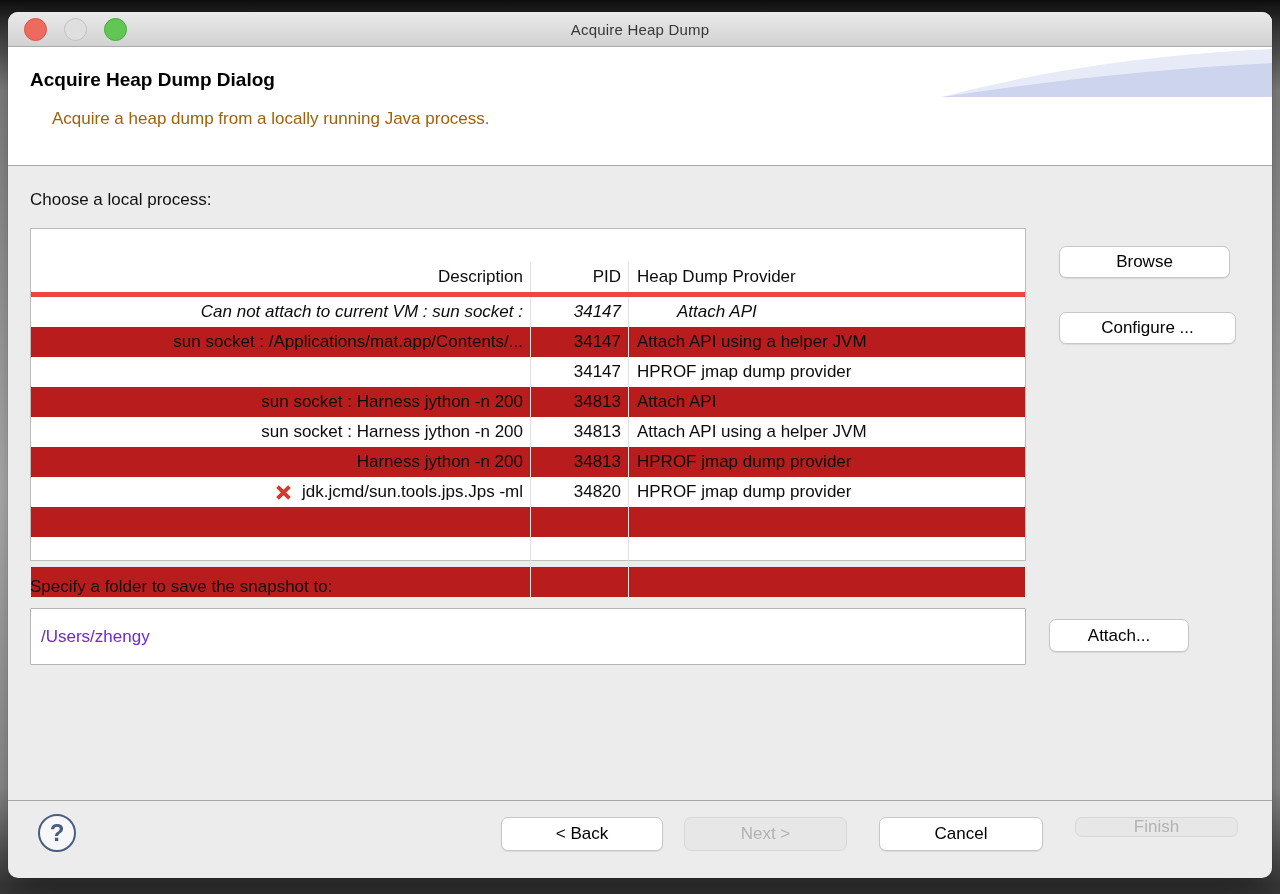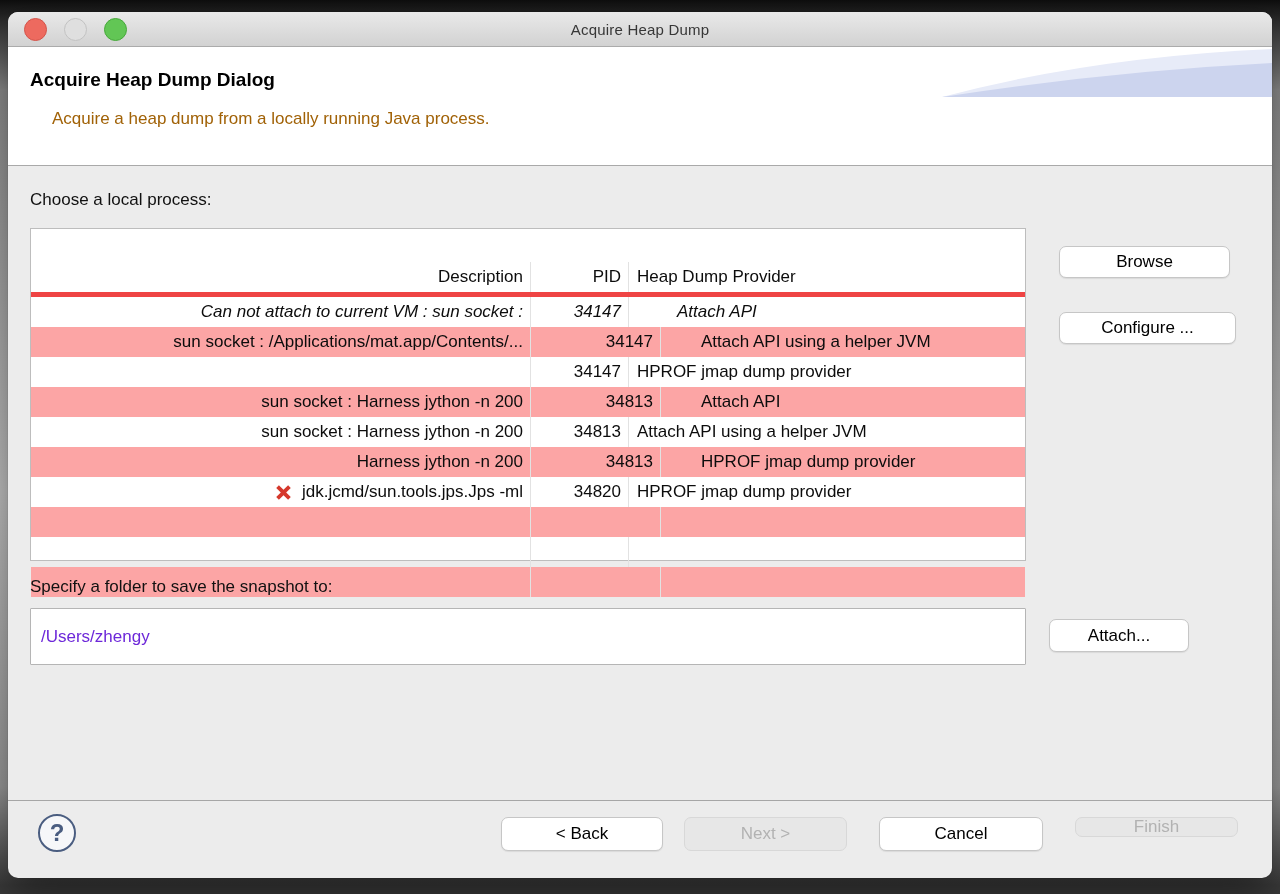--- a/index.html
+++ b/index.html
@@ -34,21 +34,21 @@
   .hero .swoosh{position:absolute;right:0;top:0;}
   .hero h1{margin:0;position:absolute;left:22px;top:22px;font-size:19px;font-weight:700;color:#000;}
   .hero p{margin:12px;position:absolute;left:32px;top:50px;font-size:17px;color:#a16207;}
   
   .section-label{position:absolute;font-size:17px;color:#111;}
   .ptable{
     position:absolute;left:22px;top:216px;width:994px;height:331px;
     background:#fff;border:1px solid #bdbdbd;
   }
   .trow{display:grid;grid-template-columns:500px 98px 1fr;height:30px;}
-  .trow.alt{background:#fca5a5;gap:32px;}
+  .trow.alt{background:#b91c1c;}
   .trow.italic .cell{font-style:italic;padding-left:48px;}
   .thead{border-bottom:5px solid #ef4444;background:#fff;margin-top:33px;}
   .cell{
     box-sizing:border-box;display:flex;align-items:center;
     font-size:17px;color:#0c0c0c;white-space:nowrap;overflow:hidden;
   }
   .c-desc{justify-content:flex-end;padding-right:7px;border-right:1px solid #e2e2e2;}
   .c-pid{justify-content:flex-end;padding-right:7px;border-right:1px solid #e2e2e2;}
   .c-prov{justify-content:flex-start;padding-left:8px;}
   .xicon{display:inline-flex;margin-right:7px;flex:0 0 auto;}

